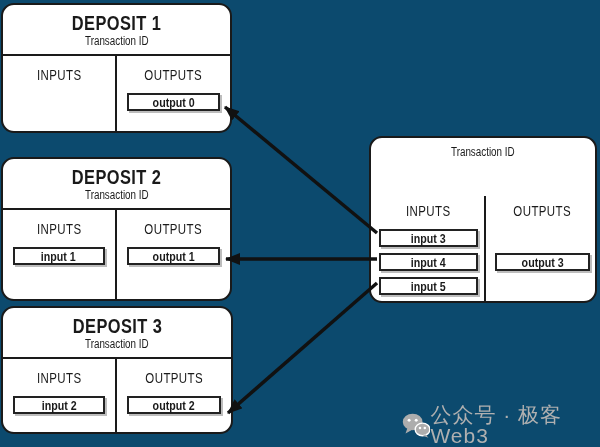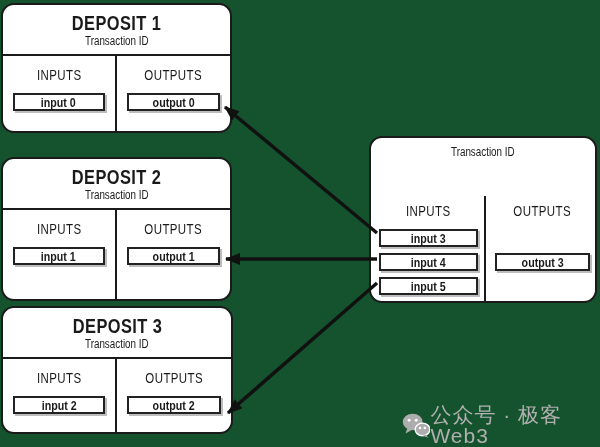--- a/index.html
+++ b/index.html
@@ -1,18 +1,18 @@
 <!DOCTYPE html>
 <html><head>
 <meta charset="utf-8">
 <style>
   html,body { margin:0; padding:0; background:#ffffff; }
   * { box-sizing:border-box; }
   .canvas {
-    position:relative; width:600px; height:447px; background:#14532d;
+    position:relative; width:600px; height:447px; background:#0c4a6e;
     font-family:"Liberation Sans", sans-serif; color:#1a1a1a; overflow:hidden;
   }
   
   .cx { display:inline-block; transform:scaleX(0.82); white-space:nowrap; }
 
   .node {
     position:absolute; background:#fff; border:2px solid #1a1a1a;
     border-radius:13px; display:flex; flex-direction:column;
   }
   .d1 { left:1px;   top:3px;   width:231px; height:130px; }
@@ -57,25 +57,20 @@
 <div class="canvas">
 
   <div class="node deposit d1">
     <div class="node-header">
       <div class="node-title"><span class="cx">DEPOSIT 1</span></div>
       <div class="node-subtitle"><span class="cx">Transaction ID</span></div>
     </div>
     <div class="node-body">
       <div class="col col-inputs">
         <div class="col-label"><span class="cx">INPUTS</span></div>
-        <div class="slots">
-          <div class="slot">
-              <span class="cx">input 0</span>
-            </div>
-        </div>
       </div>
       <div class="col col-outputs">
         <div class="col-label"><span class="cx">OUTPUTS</span></div>
         <div class="slots">
           <div class="slot">
               <span class="cx">output 0</span>
             </div>
         </div>
       </div>
     </div>

